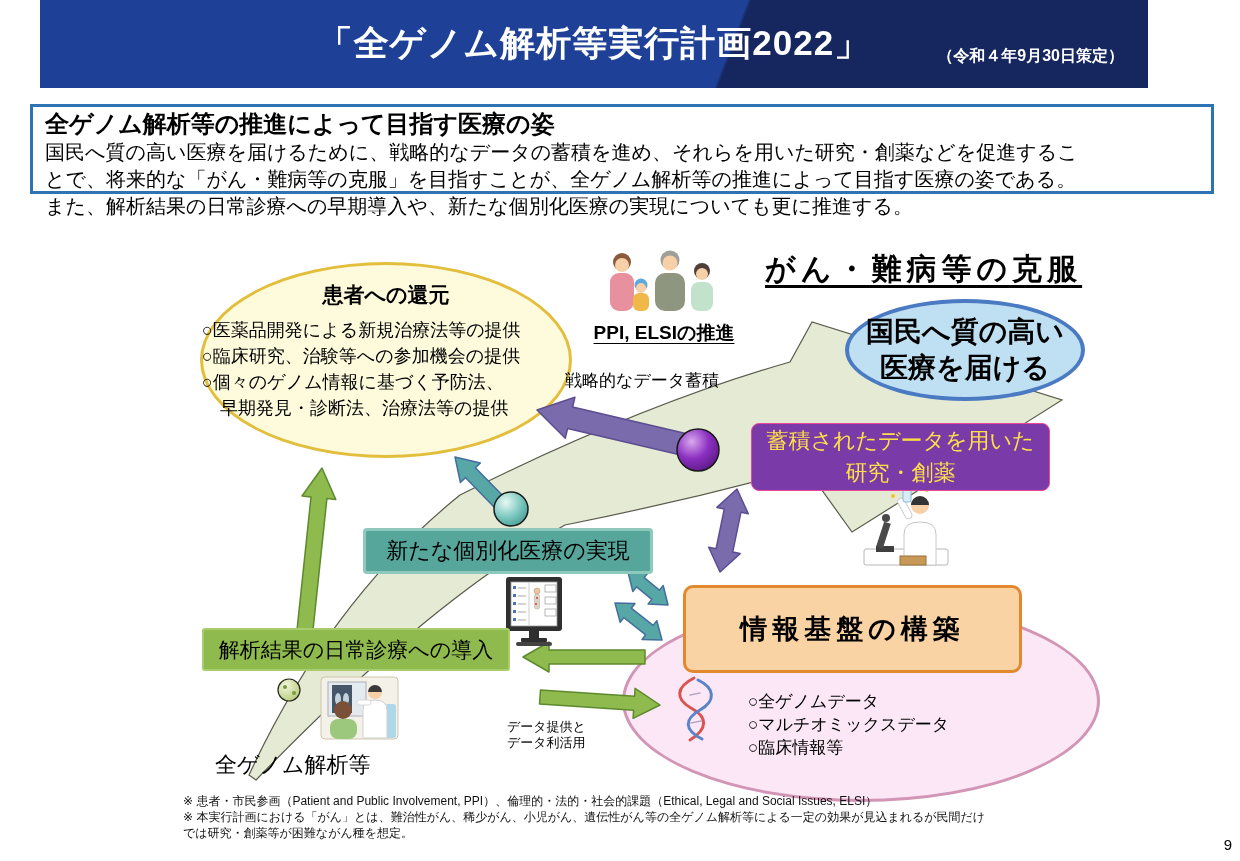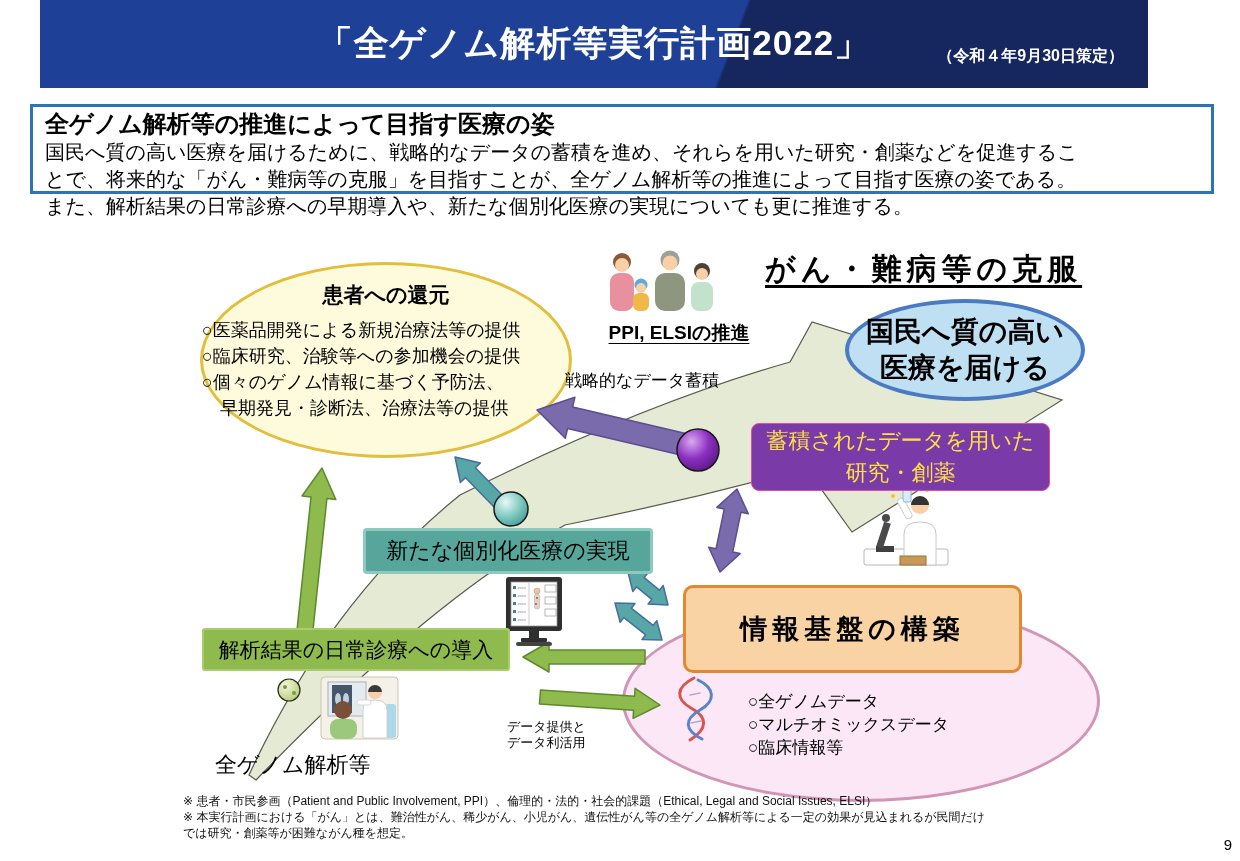--- a/index.html
+++ b/index.html
@@ -45,21 +45,21 @@
               border:3px solid #E2882F;border-radius:10px;font-size:27px;font-weight:bold;line-height:38px;
               letter-spacing:5px;text-align:center;display:flex;flex-direction:column;justify-content:center;
               z-index:3;box-sizing:border-box;}
 
   
   .goal-heading{position:absolute;left:765px;top:249px;width:365px;text-align:left;font-size:30px;
                 font-weight:bold;letter-spacing:5px;text-decoration:underline;text-underline-offset:6px;z-index:4;}
   .patient-title{position:absolute;left:200px;top:281px;width:372px;text-align:center;font-size:21px;
                  font-weight:bold;z-index:4;}
   .patient-items{position:absolute;left:202px;top:317px;width:380px;font-size:18px;line-height:26px;z-index:4;}
-  .ppi-label{position:absolute;left:584px;top:320px;width:190px;text-align:center;font-size:19px;font-weight:bold;
+  .ppi-label{position:absolute;left:569px;top:320px;width:190px;text-align:center;font-size:19px;font-weight:bold;
              text-decoration:underline;text-underline-offset:4px;z-index:4;}
   .strategic-label{position:absolute;left:565px;top:369px;font-size:17px;z-index:4;}
   .infra-items{position:absolute;left:748px;top:690px;font-size:17px;line-height:23px;z-index:4;}
   .data-flow-label{position:absolute;left:507px;top:719px;font-size:13px;line-height:16px;z-index:4;}
   .wgs-label{position:absolute;left:215px;top:750px;font-size:22px;z-index:4;}
 
   .footnotes{position:absolute;left:183px;top:793px;width:1000px;font-size:12px;line-height:16px;color:#111;z-index:5;}
   .page-number{position:absolute;right:8px;top:836px;font-size:15px;z-index:6;}
 </style>
 </head>

